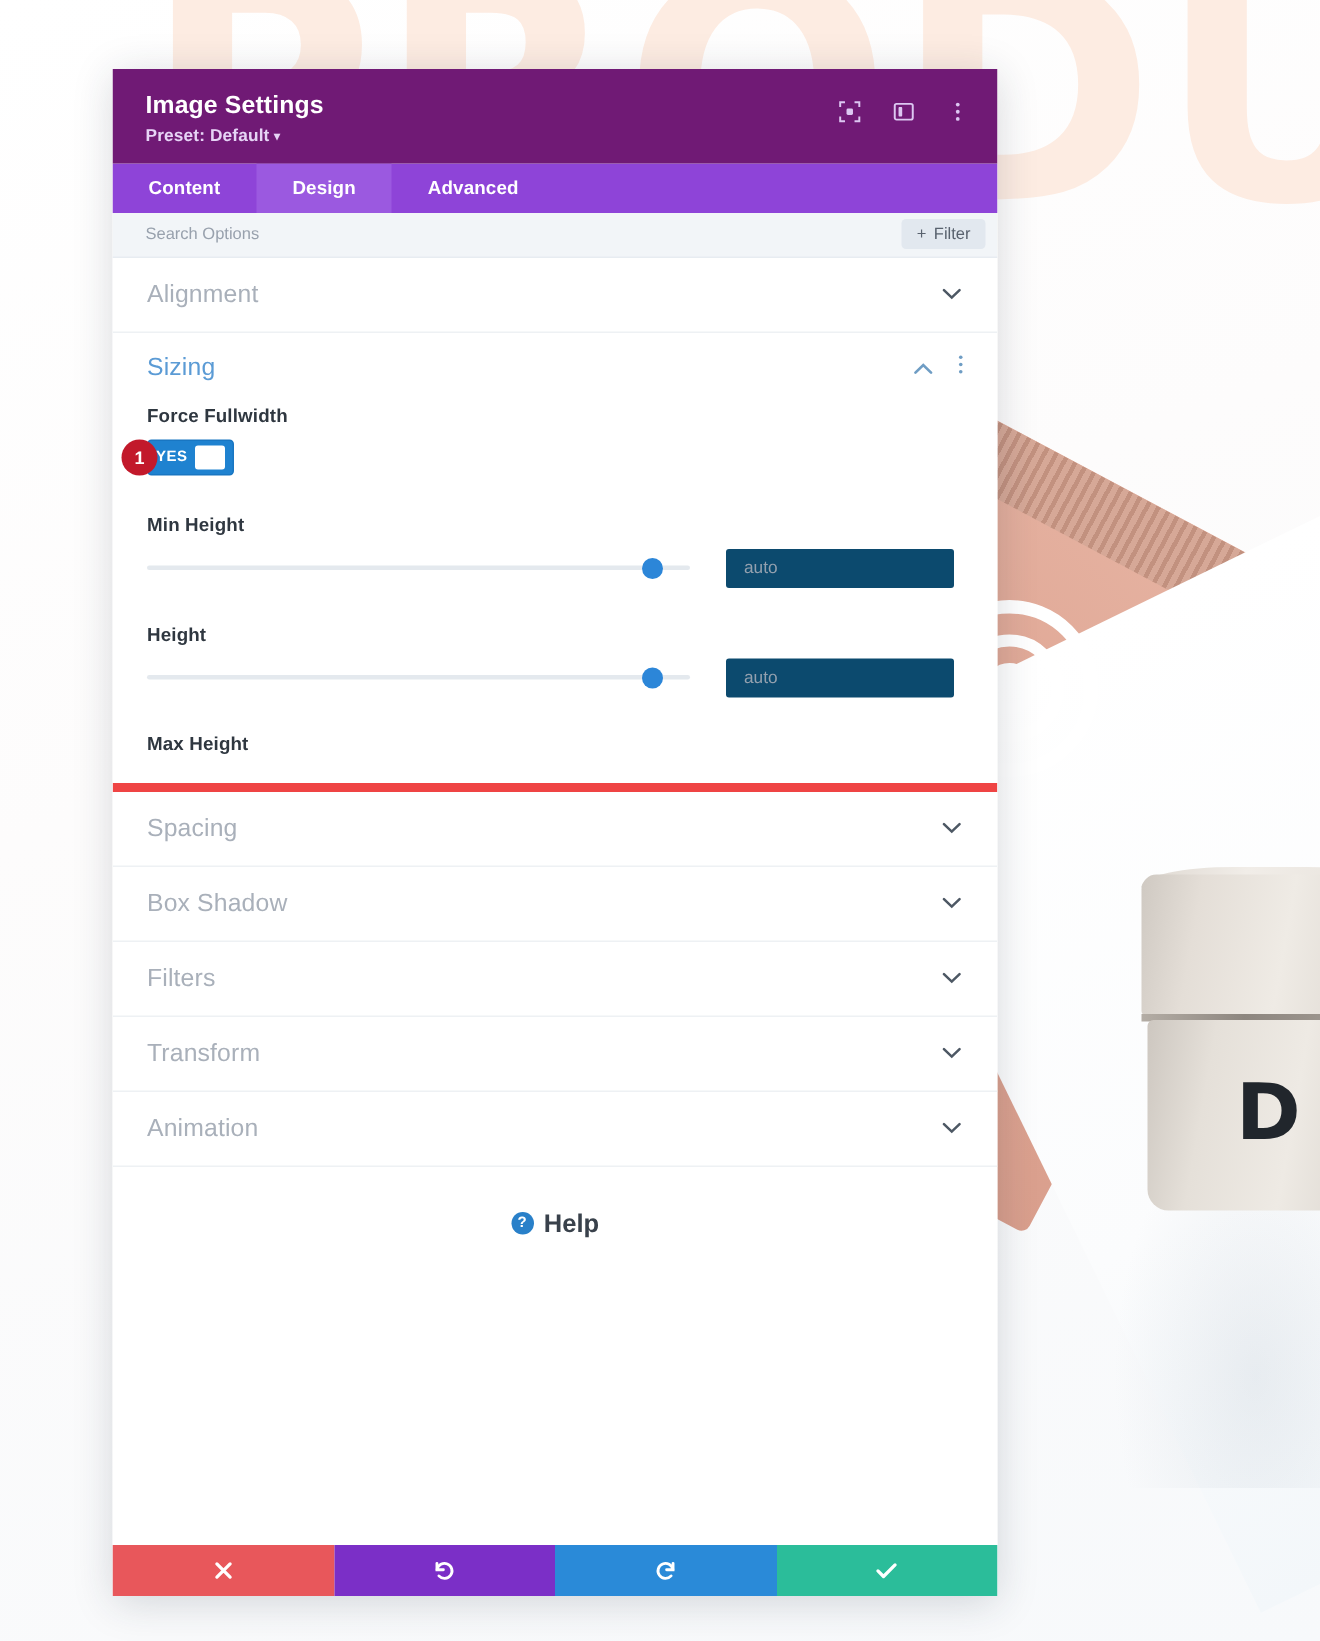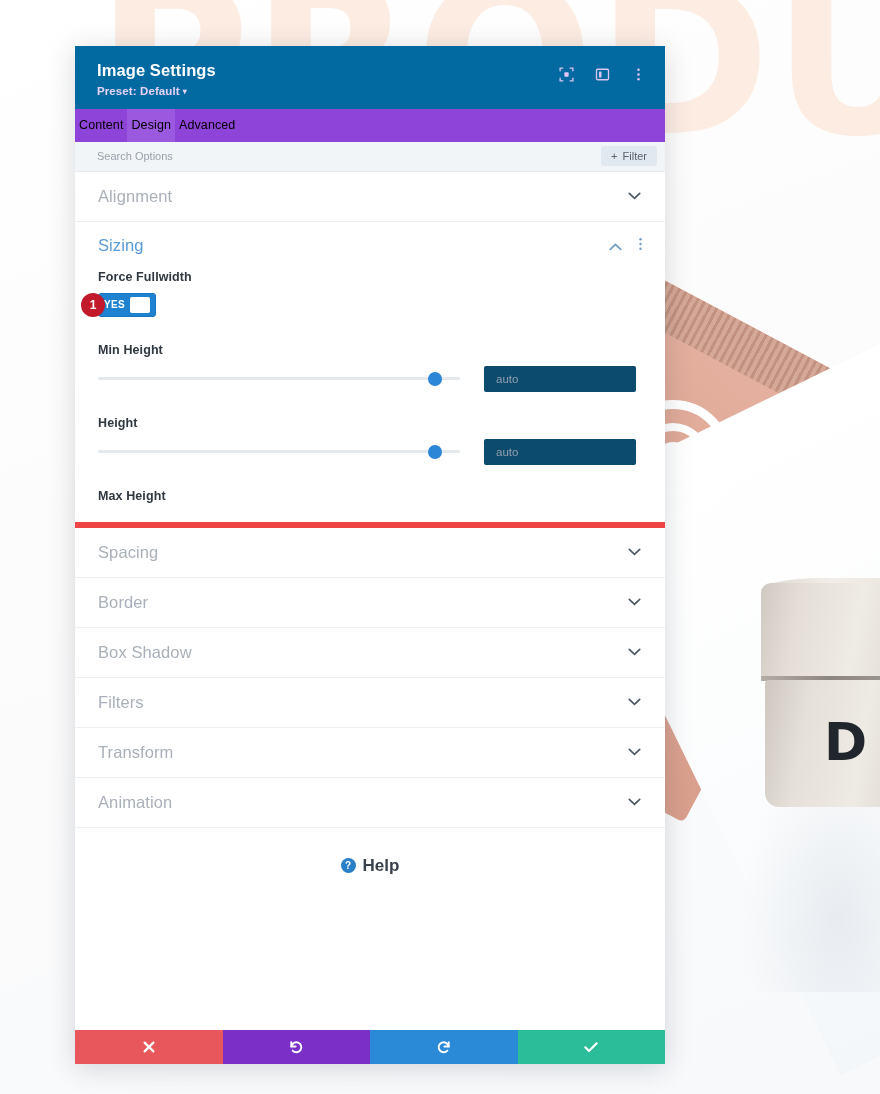--- a/index.html
+++ b/index.html
@@ -155,21 +155,21 @@
     height: 1018px;
     background: #ffffff;
     box-shadow: 0 4px 26px rgba(35,45,60,.18);
     display: flex;
     flex-direction: column;
     overflow: hidden;
   }
 
   
   #modal-header {
-    background: #0369a1;
+    background: #701a75;
     padding: 14px 20px 12px 22px;
     position: relative;
     flex: 0 0 auto;
   }
   #modal-title {
     color: #ffffff;
     font-size: 16.5px;
     font-weight: 700;
     letter-spacing: .1px;
     line-height: 1.25;
@@ -208,26 +208,26 @@
 
   
   #modal-tabs {
     background: #8e44d8;
     display: flex;
     align-items: stretch;
     height: 33px;
     flex: 0 0 auto;
   }
   .tab {
-    padding: 0 4px;
-    display: flex;
-    align-items: center;
-    color: #000000;
+    padding: 0 24px;
+    display: flex;
+    align-items: center;
+    color: #ffffff;
     font-size: 12.5px;
-    font-weight: 400;
+    font-weight: 700;
     cursor: pointer;
     letter-spacing: .1px;
   }
   .tab.active { background: #9b59e0; }
 
   
   #search-bar {
     height: 30px;
     background: #f2f5f8;
     border-bottom: 1px solid #e7ecf1;
@@ -601,28 +601,20 @@
 
       <div class="section-row">
         <span class="title">Spacing</span>
         <span class="chev">
           <svg width="13" height="8" viewBox="0 0 13 8" fill="none" stroke="#4d5864" stroke-width="1.7" stroke-linecap="round">
               <path d="M1.3 1.4 6.5 6.4 11.7 1.4"></path>
             </svg>
         </span>
       </div>
       <div class="section-row">
-        <span class="title">Border</span>
-        <span class="chev">
-          <svg width="13" height="8" viewBox="0 0 13 8" fill="none" stroke="#4d5864" stroke-width="1.7" stroke-linecap="round">
-              <path d="M1.3 1.4 6.5 6.4 11.7 1.4"></path>
-            </svg>
-        </span>
-      </div>
-      <div class="section-row">
         <span class="title">Box Shadow</span>
         <span class="chev">
           <svg width="13" height="8" viewBox="0 0 13 8" fill="none" stroke="#4d5864" stroke-width="1.7" stroke-linecap="round">
               <path d="M1.3 1.4 6.5 6.4 11.7 1.4"></path>
             </svg>
         </span>
       </div>
       <div class="section-row">
         <span class="title">Filters</span>
         <span class="chev">

